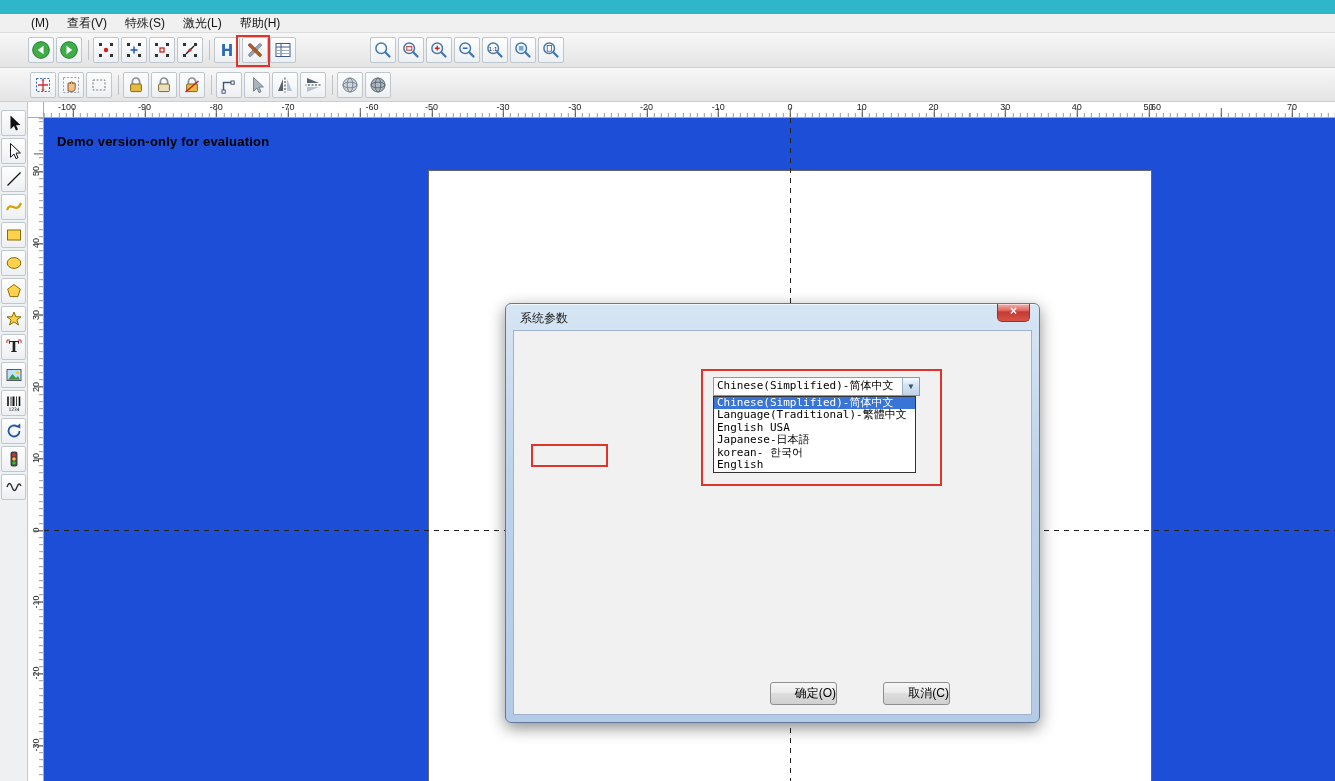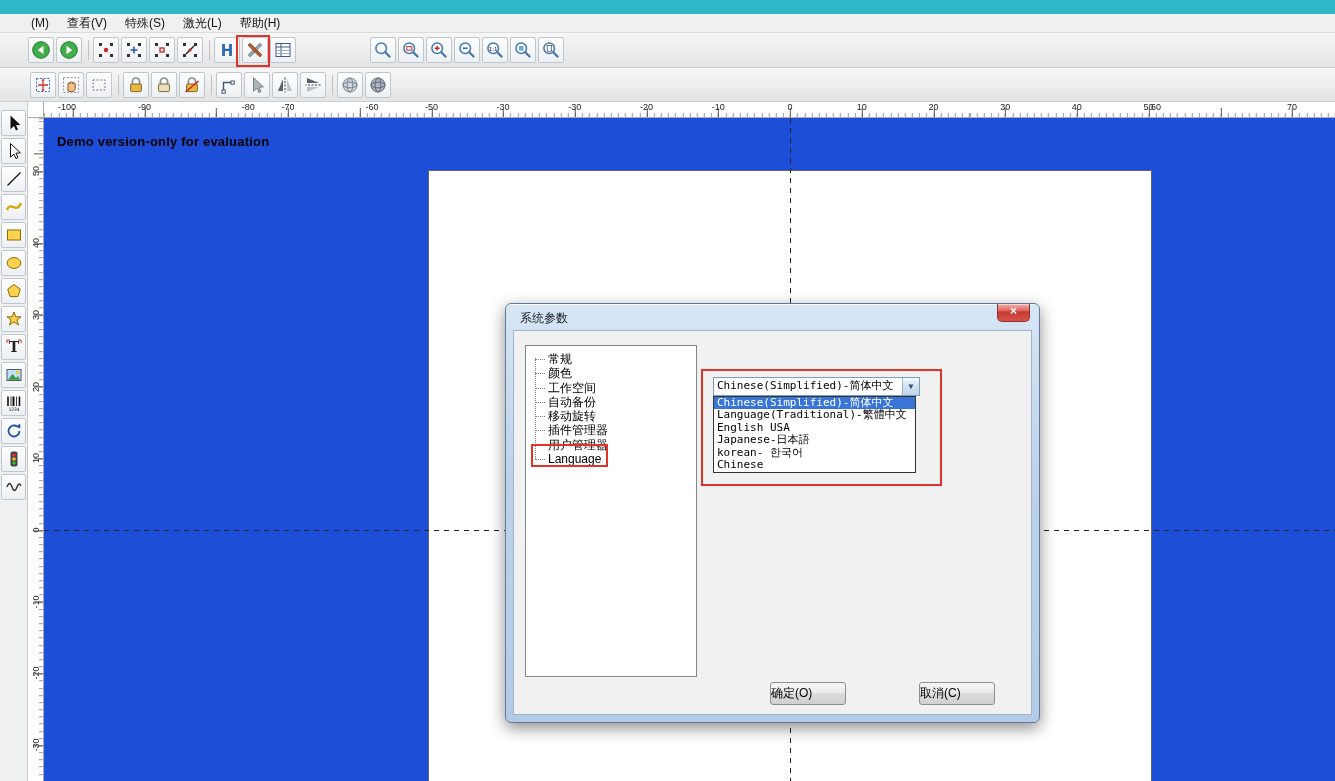--- a/index.html
+++ b/index.html
@@ -48,23 +48,23 @@
   #tree-panel::before{content:'';position:absolute;left:9px;top:12px;height:101px;border-left:1px dotted #808080;}
   .tree-item{position:relative;height:14.3px;line-height:14px;padding-left:16px;white-space:nowrap;color:#000;overflow:hidden;}
   .tree-item::before{content:'';position:absolute;left:3px;top:7px;width:10px;border-top:1px dotted #808080;}
 
   #combo{position:absolute;left:199px;top:46px;width:207px;height:19px;background:#fff;border:1px solid #7f9db9;font-family:"DejaVu Sans Mono",monospace;font-size:11px;line-height:16px;padding-left:3px;white-space:nowrap;overflow:hidden;}
   #combo-btn{position:absolute;top:0;right:0;bottom:0;width:17px;background:linear-gradient(#f4faff,#d3e3f2 45%,#bfd5ea);border-left:1px solid #9ab1c9;display:flex;align-items:center;justify-content:center;font-size:8px;color:#3a536d;}
   #lang-list{position:absolute;left:199px;top:65px;width:203px;height:77px;background:#fff;border:1px solid #333;font-family:"DejaVu Sans Mono",monospace;font-size:11px;overflow:hidden;}
   .opt{height:12.4px;line-height:12.3px;padding-left:3px;white-space:nowrap;color:#000;overflow:hidden;}
   .opt.sel{background:var(--sel);color:#fff;}
 
-  .btn{position:absolute;width:76px;height:23px;border:1px solid #8e8f8f;border-radius:3px;background:linear-gradient(#f6f6f6,#ebebeb 45%,#dddddd 50%,#d0d0d0);text-align:left;line-height:21px;font-size:12px;color:#000;}
+  .btn{position:absolute;width:67px;height:23px;border:1px solid #8e8f8f;border-radius:3px;background:linear-gradient(#f6f6f6,#ebebeb 45%,#dddddd 50%,#d0d0d0);text-align:right;line-height:21px;font-size:12px;color:#000;}
   #btn-ok{left:256px;top:351px;}
-  #btn-cancel{left:369px;top:351px;margin-left:36px;}
+  #btn-cancel{left:369px;top:351px;}
 
   .annot{position:absolute;border:2px solid var(--annotation);pointer-events:none;}
   #annot-wrench{left:236px;top:35px;width:34px;height:32px;z-index:15;}
   #annot-language{left:25px;top:140px;width:77px;height:23px;z-index:30;}
   #annot-combo{left:195px;top:65px;width:241px;height:117px;z-index:30;}
 </style>
 </head>
 <body>
 
 <div id="titlebar"></div>
@@ -366,21 +366,21 @@
     <div class="tbtn">
       <svg viewBox="0 0 20 20" width="20" height="20">
         <path d="M3 10 q2.5 -7 5 0 q2.5 7 5 0 q2 -5.5 4 -1" fill="none" stroke="#333" stroke-width="1.4"></path>
       </svg>
     </div>
   </div>
 <div id="corner-box"></div>
 <div id="ruler-h">
     <span class="rl" style="left: 23px;">-100</span>
     <span class="rl" style="left: 100.52px;">-90</span>
-    <span class="rl" style="left: 172.24px; margin-left: 32px;">-80</span>
+    <span class="rl" style="left: 172.24px;">-80</span>
     <span class="rl" style="left: 243.96px;">-70</span>
     <span class="rl" style="left: 328px;">-60</span>
     <span class="rl" style="left: 387.4px;">-50</span>
     <span class="rl" style="left: 459.12px;">-30</span>
     <span class="rl" style="left: 530.84px;">-30</span>
     <span class="rl" style="left: 602.56px;">-20</span>
     <span class="rl" style="left: 674.28px;">-10</span>
     <span class="rl" style="left: 746px;">0</span>
     <span class="rl" style="left: 817.72px;">10</span>
     <span class="rl" style="left: 889.44px;">20</span>
@@ -406,40 +406,30 @@
   <div id="page-rect"></div>
   <div id="cross-v"></div>
   <div id="cross-h"></div>
   <div id="watermark">Demo version-only for evaluation</div>
 </div>
 
 <div id="dialog">
   <div id="dlg-title">系统参数</div>
   <div id="dlg-close">×</div>
   <div id="dlg-client">
-    <div id="tree-panel">
-        <div class="tree-item">常规</div>
-        <div class="tree-item">颜色</div>
-        <div class="tree-item">工作空间</div>
-        <div class="tree-item">自动备份</div>
-        <div class="tree-item">移动旋转</div>
-        <div class="tree-item">插件管理器</div>
-        <div class="tree-item">用户管理器</div>
-        <div class="tree-item">Language</div>
-      </div>
     <div id="combo">
       <span>Chinese(Simplified)-简体中文</span>
       <span id="combo-btn">▼</span>
     </div>
     <div id="lang-list">
         <div class="opt sel">Chinese(Simplified)-简体中文</div>
         <div class="opt">Language(Traditional)-繁體中文</div>
         <div class="opt">English USA</div>
         <div class="opt">Japanese-日本語</div>
         <div class="opt">korean- 한국어</div>
-        <div class="opt">Chinese</div>
+        <div class="opt">English</div>
       </div>
     <div id="btn-ok" class="btn">确定(O)</div>
     <div id="btn-cancel" class="btn">取消(C)</div>
   </div>
   <div id="annot-language" class="annot"></div>
   <div id="annot-combo" class="annot"></div>
 </div>
 
 </body></html>

